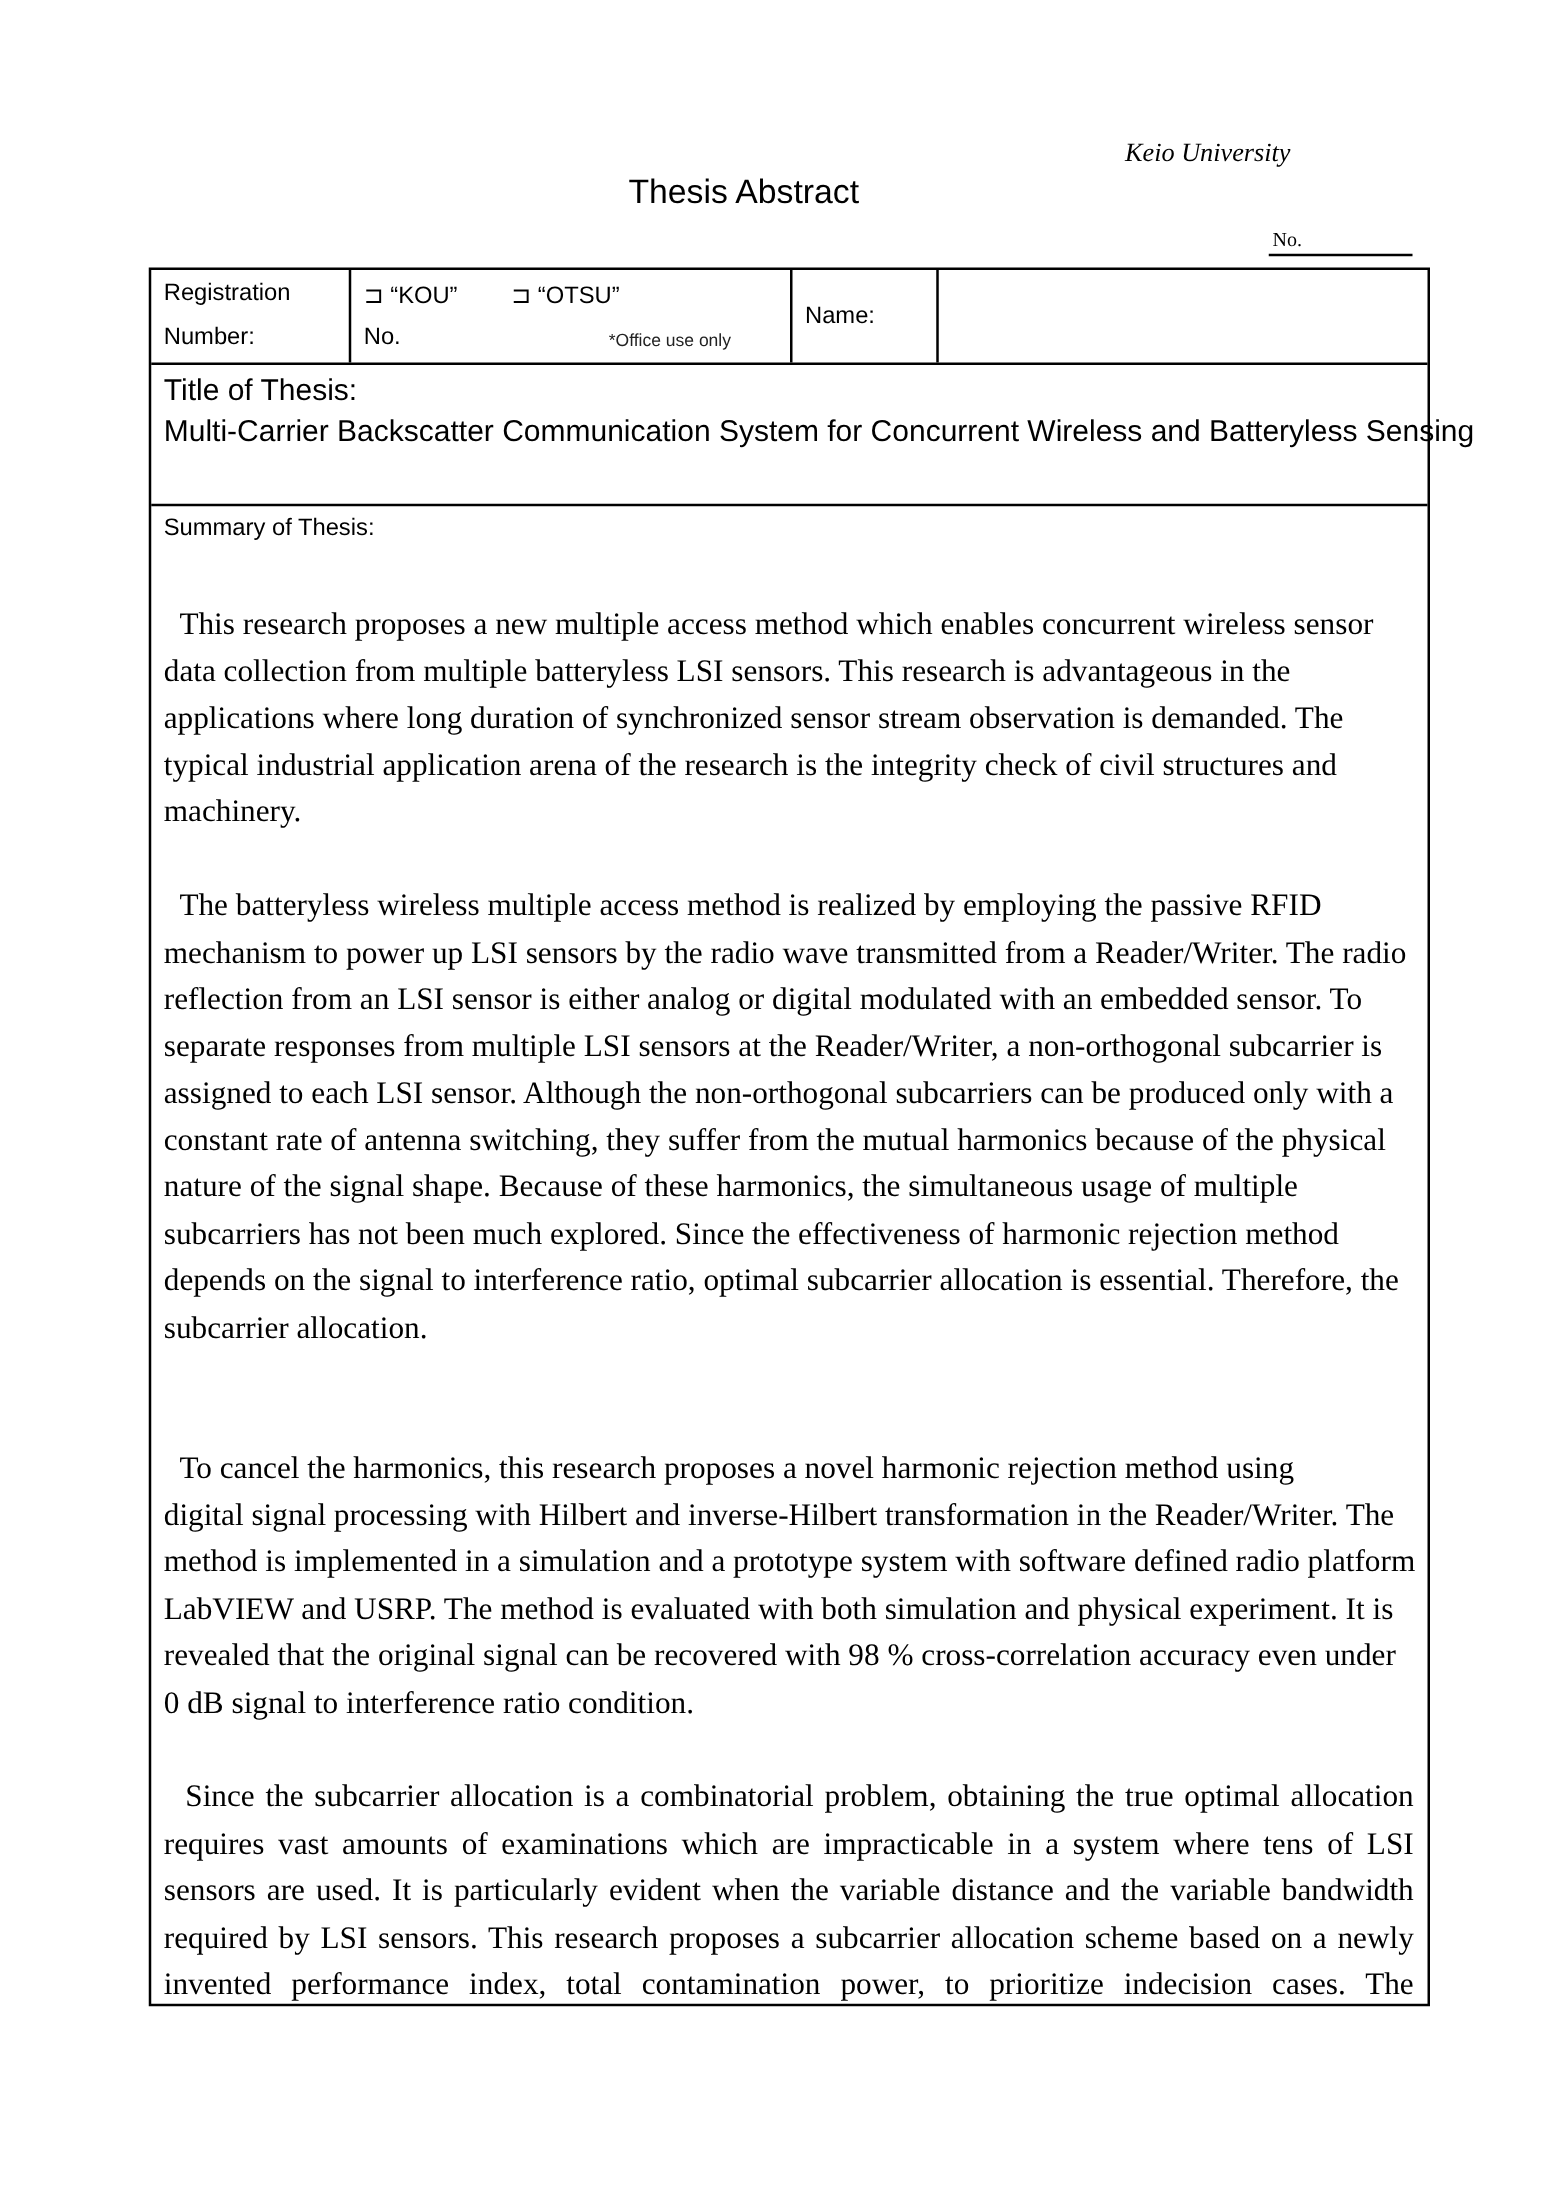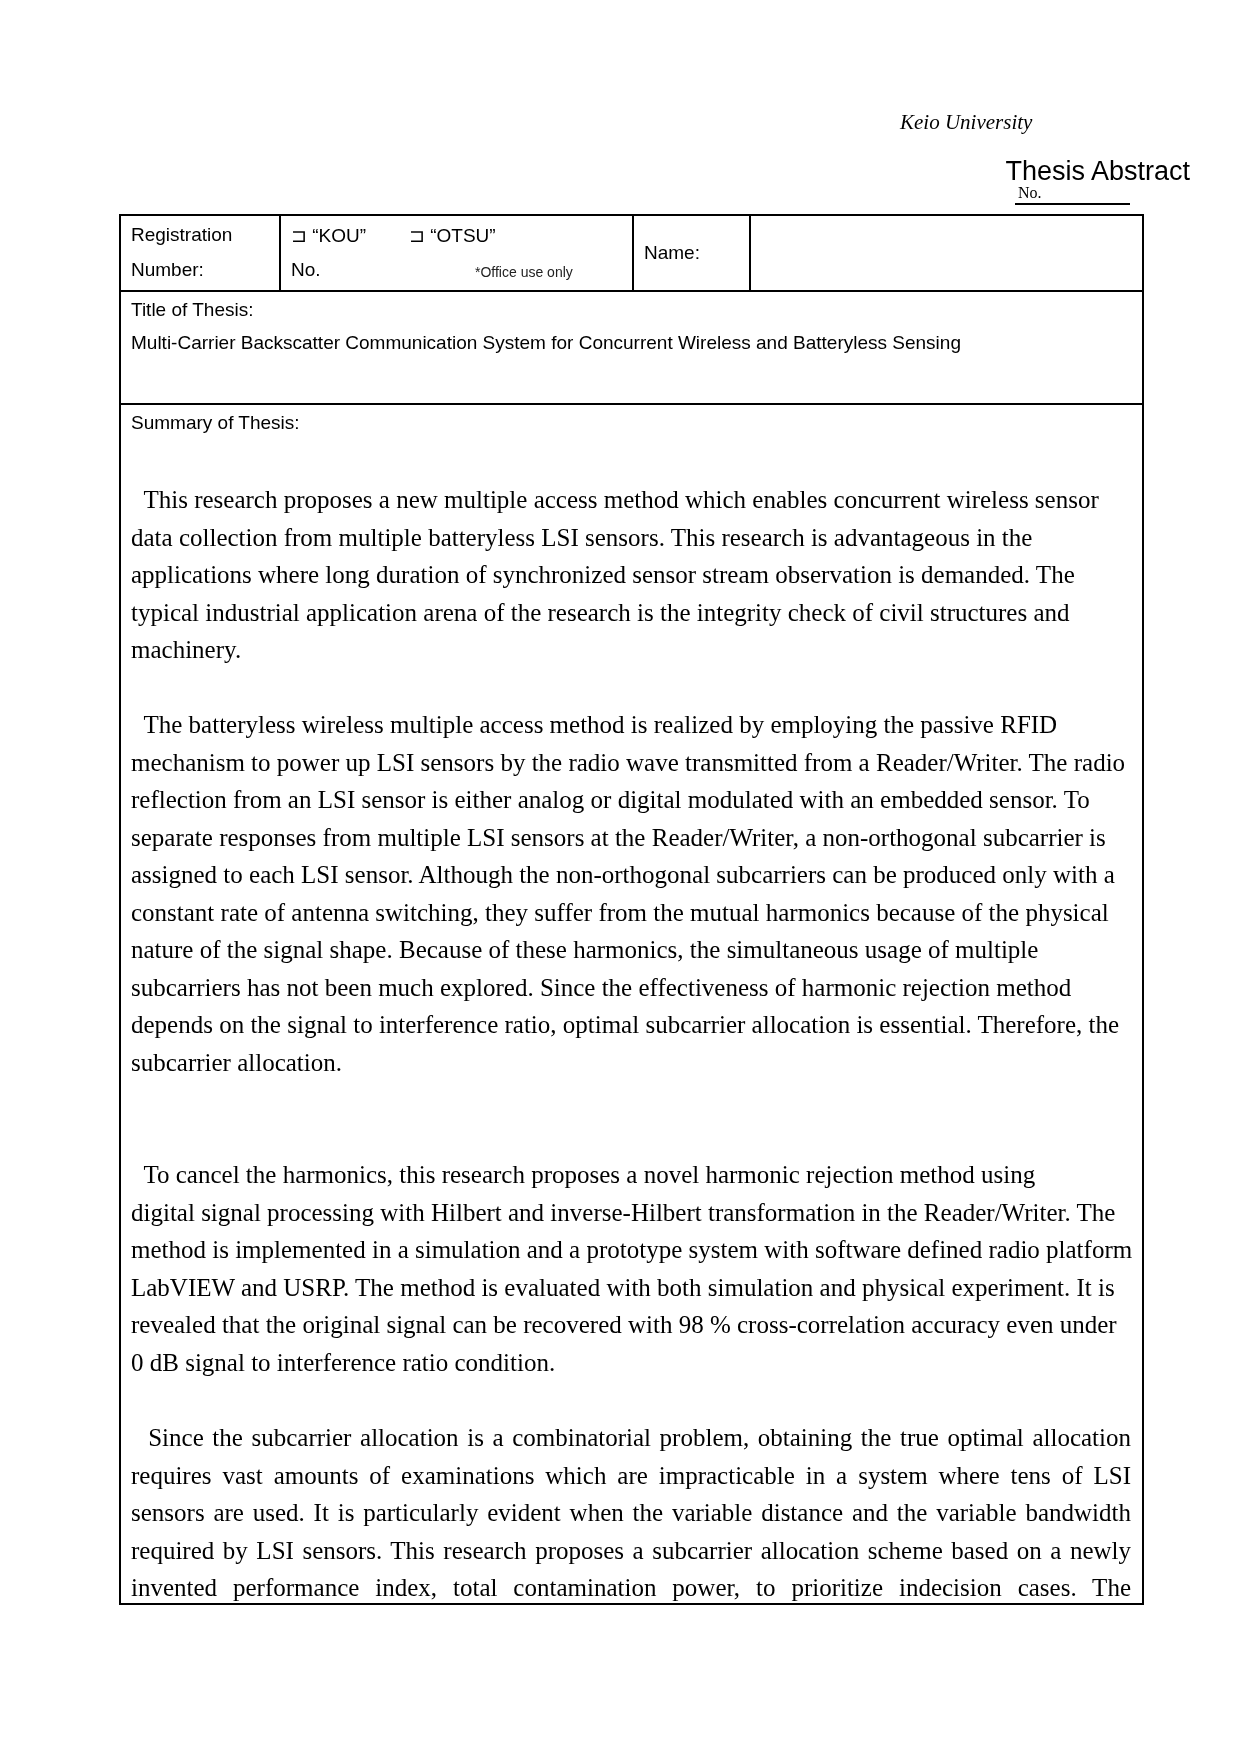--- a/index.html
+++ b/index.html
@@ -3,41 +3,41 @@
 <meta charset="utf-8">
 <style>
   html, body { margin: 0; padding: 0; background: #ffffff; }
   body { width: 1240px; height: 1754px; position: relative; overflow: hidden; color: #000; }
   .abs { position: absolute; }
   .univ {
     left: 900px; top: 110px; width: 220px; text-align: left;
     font-family: "Liberation Serif", serif; font-style: italic; font-size: 21px;
   }
   .doc-title {
-    left: 0; width: 1190px; top: 156px; text-align: right;
+    left: 0; width: 1190px; top: 138px; text-align: center;
     font-family: "Liberation Sans", sans-serif; font-size: 27px;
   }
   .no-field {
     left: 1015px; top: 183px; width: 115px; height: 22px;
     font-family: "Liberation Serif", serif; font-size: 16px;
     border-bottom: 2px solid #000; box-sizing: border-box; padding-left: 3px; line-height: 20px;
   }
   .table {
     left: 119px; top: 214px; width: 1025px; height: 1391px;
     border: 2px solid #000; box-sizing: border-box;
   }
   .row1 { position: absolute; left: 0; top: 0; width: 100%; height: 76px; border-bottom: 2px solid #000; box-sizing: border-box; }
   .cell { position: absolute; top: 0; height: 100%; box-sizing: border-box; font-family: "Liberation Sans", sans-serif; font-size: 19px; }
   .c1 { left: 0; width: 160px; border-right: 2px solid #000; }
   .c2 { left: 160px; width: 353px; border-right: 2px solid #000; }
   .c3 { left: 513px; width: 117px; border-right: 2px solid #000; }
   .c4 { left: 630px; right: 0; }
   .line { position: absolute; white-space: nowrap; }
   .small { font-size: 14px; color: #222; }
-  .row2 { position: absolute; left: 0; top: 76px; width: 100%; height: 113px; border-bottom: 2px solid #000; box-sizing: border-box; font-family: "Liberation Sans", sans-serif; font-size: 19px; }
+  .row2 { position: absolute; left: 0; top: 76px; width: 100%; height: 113px; border-bottom: 2px solid #000; box-sizing: border-box; font-family: "Liberation Sans", sans-serif; font-size: 24px; }
   .row3 { position: absolute; left: 0; top: 189px; width: 100%; bottom: 0; font-family: "Liberation Sans", sans-serif; font-size: 19px; }
   .para {
     position: absolute; left: 10px; width: 1000px;
     font-family: "Liberation Serif", serif; font-size: 25px; line-height: 37.5px;
   }
   .para .ln { display: block; white-space: nowrap; }
   .para.justify .ln { text-align: justify; text-align-last: justify; white-space: normal; }
 </style>
 </head>
 <body>
@@ -50,21 +50,21 @@
 
   <div class="row1">
     <div class="cell c1">
       <span class="line" style="left:10px; top:8px;">Registration</span>
       <span class="line" style="left:10px; top:43px;">Number:</span>
     </div>
     <div class="cell c2">
       <span class="line" style="left:10px; top:8px;">⊐ “KOU”</span>
       <span class="line" style="left:128px; top:8px;">⊐ “OTSU”</span>
       <span class="line" style="left:10px; top:43px;">No.</span>
-      <span class="line small" style="left:194px; top:48px;">*Office use only</span>
+      <span class="line small" style="left:206px; top:48px;">*Office use only</span>
     </div>
     <div class="cell c3">
       <span class="line" style="left:10px; top:26px;">Name:</span>
     </div>
   </div>
 
   <div class="row2">
     <span class="line" style="left:10px; top:7px;">Title of Thesis:</span>
     <span class="line" style="left:10px; top:40px;">Multi-Carrier Backscatter Communication System for Concurrent Wireless and Batteryless Sensing</span>
   </div>

